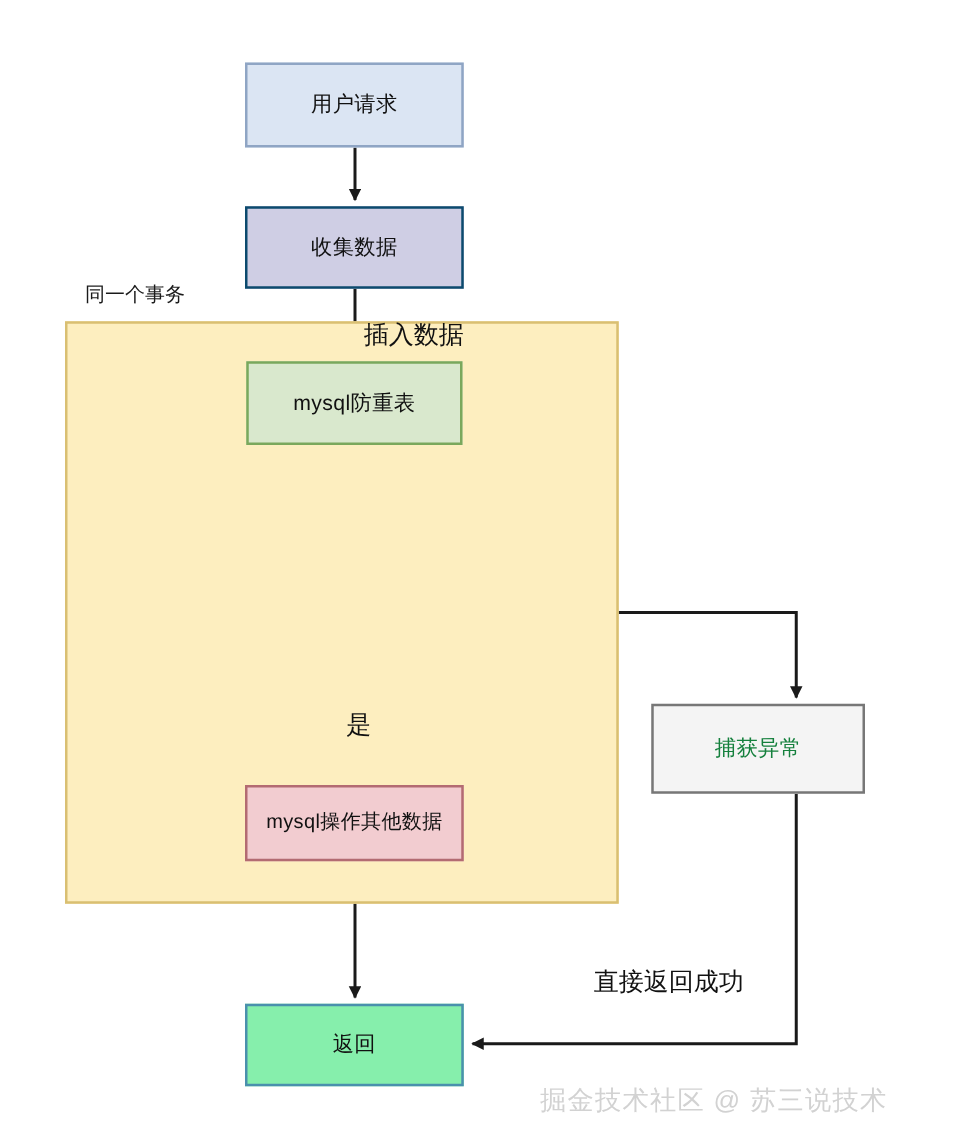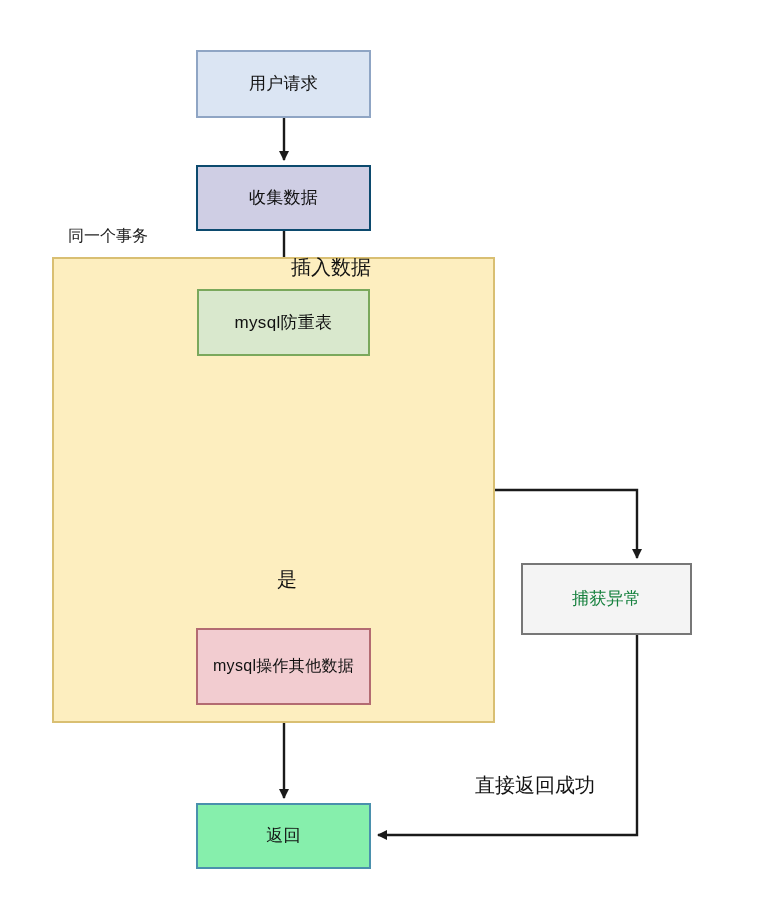--- a/index.html
+++ b/index.html
@@ -81,21 +81,21 @@
     left: 196px; top: 432px; width: 176px; height: 118px;
     background: transparent;
     border: none;
   }
   .n-decision .diamond-text {
     position: relative;
     z-index: 2;
     font-size: 17px;
   }
   .n-mysql-other {
-    left: 196px; top: 628px; width: 175px; height: 77px;
+    left: 196px; top: 628px; width: 175px; height: 61px;
     background: #f2ccd0;
     border: 2px solid #b36b72;
     font-size: 16px;
     padding: 16px 6px;
   }
   .n-catch-exception {
     left: 521px; top: 563px; width: 171px; height: 72px;
     background: #f4f4f4;
     border: 2px solid #777777;
     color: #15803d;
@@ -179,14 +179,15 @@
     <span>返回</span>
   </div>
 
   <div class="edge-label lbl-insert">插入数据</div>
 
   <div class="edge-label lbl-yes">是</div>
 
 
   <div class="edge-label lbl-direct">直接返回成功</div>
 
+  <div class="watermark">掘金技术社区 @ 苏三说技术</div>
 
 </div>
 
 </body></html>

